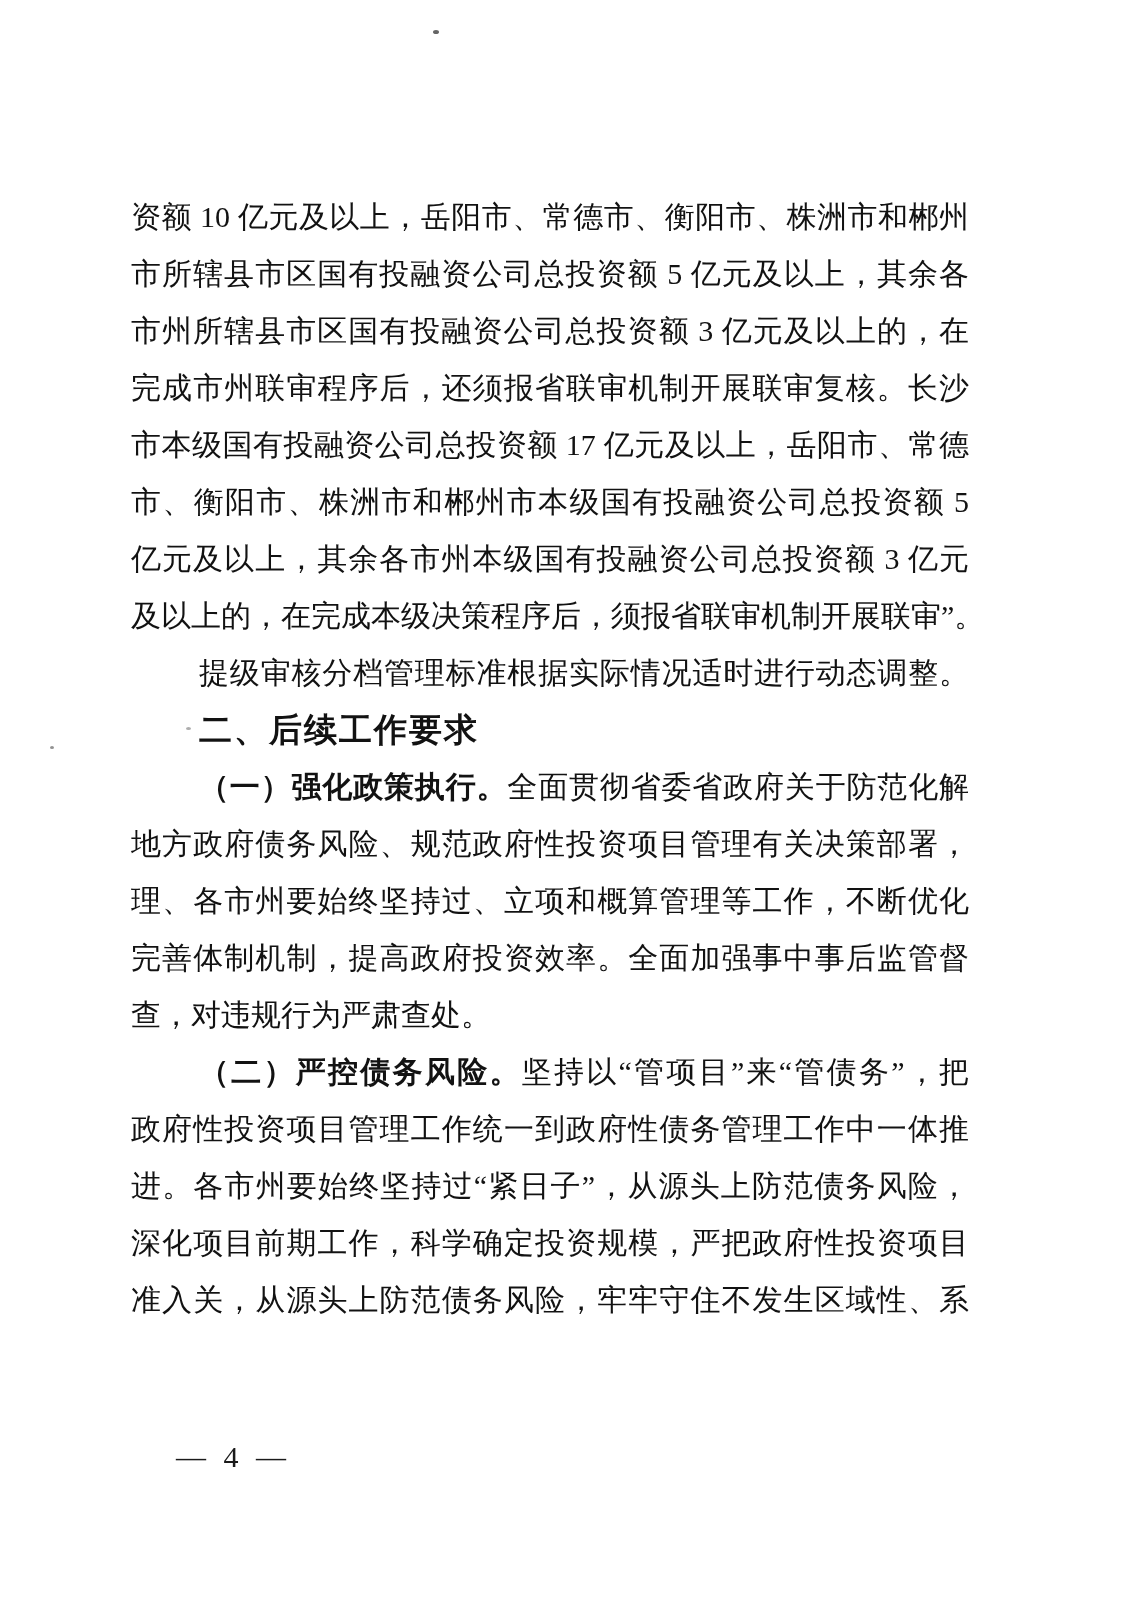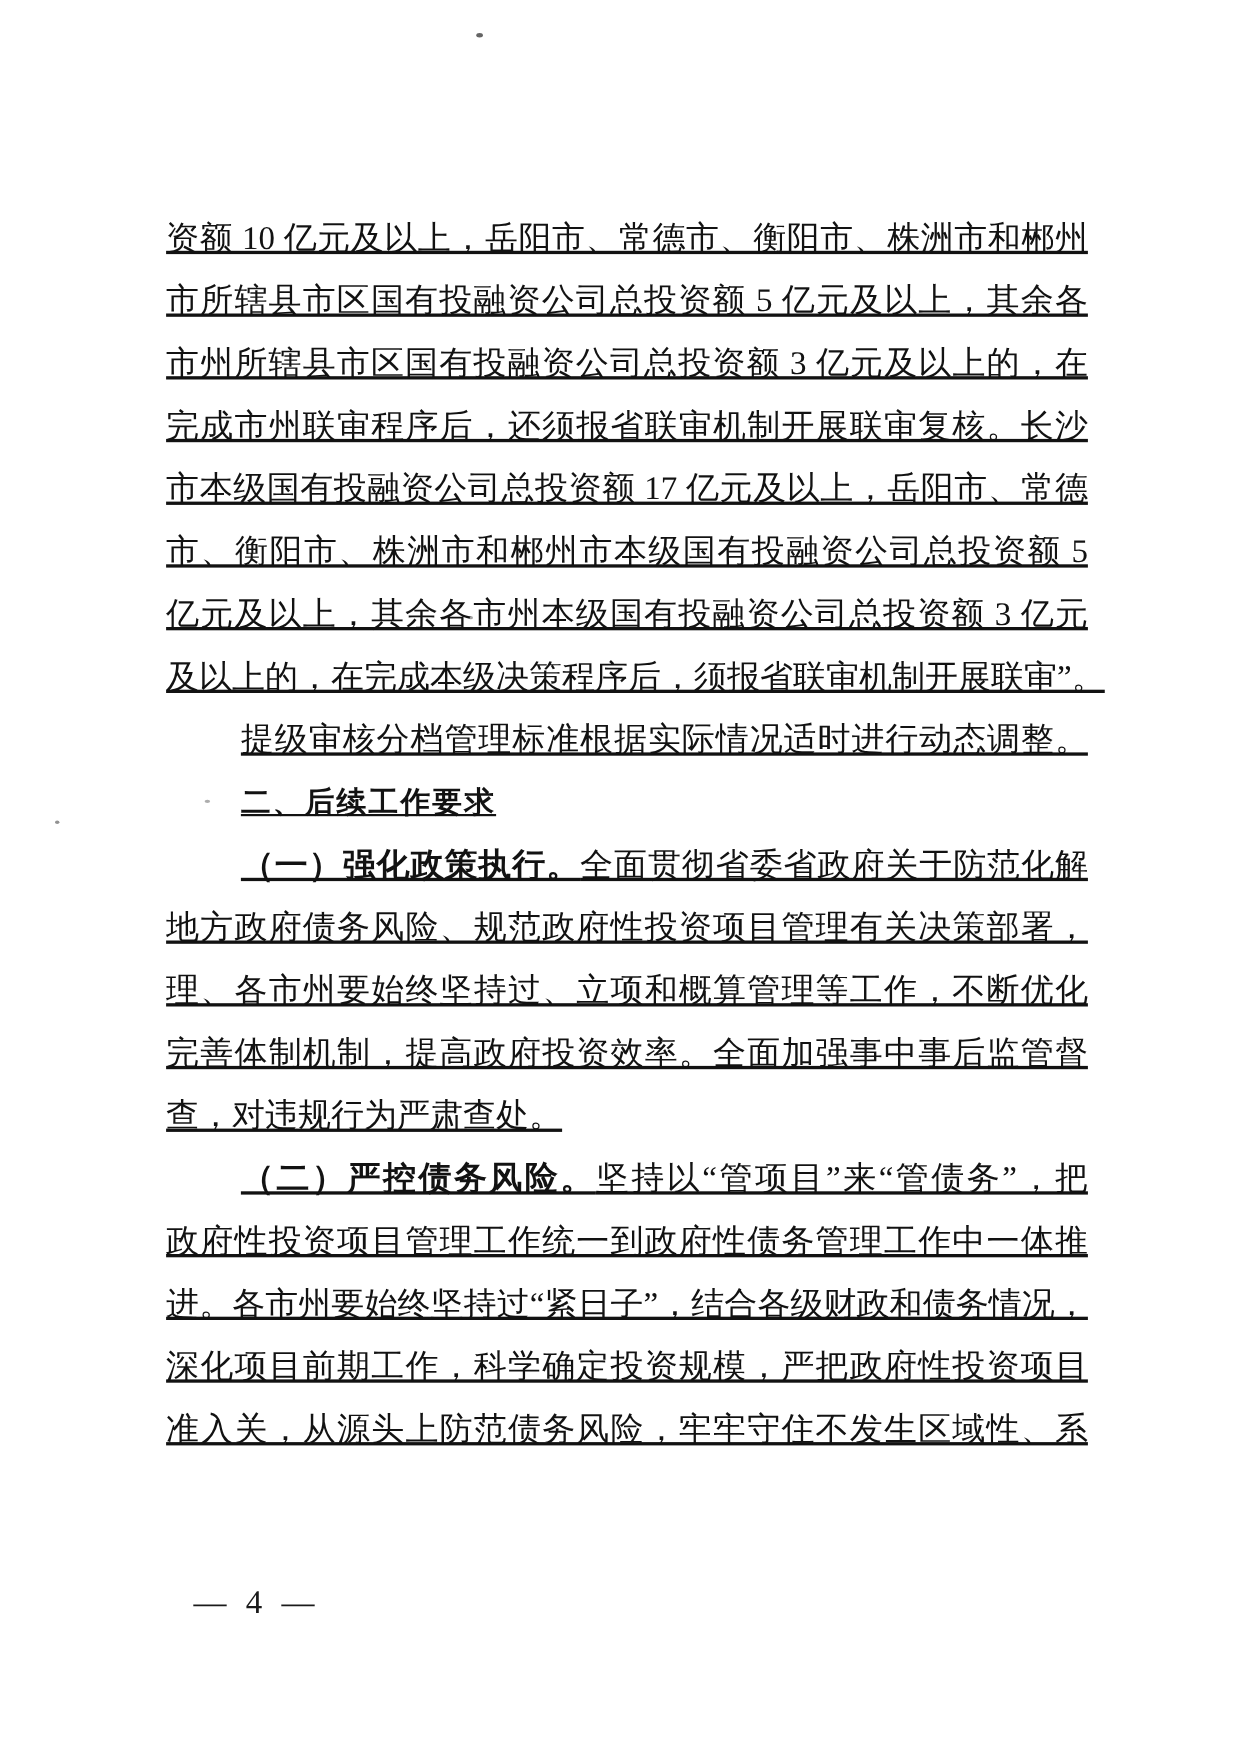--- a/index.html
+++ b/index.html
@@ -12,45 +12,44 @@
     width: 1130px;
     height: 1600px;
     margin: 0 auto;
     background: #ffffff;
     overflow: hidden;
     font-family: "Liberation Serif", "DejaVu Serif", serif;
     color: #121212;
   }
   .text-block {
     position: absolute;
-    left: 151px;
+    left: 131px;
     top: 188px;
     width: 838px;
-    text-decoration: underline;
   }
   .line {
     height: 57px;
     line-height: 57px;
     font-size: 30px;
     text-align: justify;
     text-align-last: justify;
     text-justify: inter-character;
     white-space: nowrap;
   }
   .indent {
     padding-left: 68px;
   }
   .nojust {
     text-align: left;
     text-align-last: left;
   }
   .heading {
     font-family: "Liberation Sans", "DejaVu Sans", sans-serif;
     font-weight: 700;
-    font-size: 27px;
+    font-size: 33px;
     letter-spacing: 2px;
   }
   .lead {
     font-weight: 700;
   }
   .page-number {
     position: absolute;
     left: 176px;
     top: 1440px;
     font-size: 30px;
@@ -93,20 +92,20 @@
       <span class="lead">（一）强化政策执行。</span><span>全面贯彻省委省政府关于防范化解</span>
     </div>
     <div class="line">地方政府债务风险、规范政府性投资项目管理有关决策部署，</div>
     <div class="line">理、各市州要始终坚持过、立项和概算管理等工作，不断优化</div>
     <div class="line">完善体制机制，提高政府投资效率。全面加强事中事后监管督</div>
     <div class="line nojust">查，对违规行为严肃查处。</div>
     <div class="line indent">
       <span class="lead">（二）严控债务风险。</span><span>坚持以“管项目”来“管债务”，把</span>
     </div>
     <div class="line">政府性投资项目管理工作统一到政府性债务管理工作中一体推</div>
-    <div class="line">进。各市州要始终坚持过“紧日子”，结合各级财政和债务情况，</div>
+    <div class="line">进。各市州要始终坚持过“紧日子”，从源头上防范债务风险，</div>
     <div class="line">深化项目前期工作，科学确定投资规模，严把政府性投资项目</div>
     <div class="line">准入关，从源头上防范债务风险，牢牢守住不发生区域性、系</div>
   </div>
 
   <div class="page-number">— 4 —</div>
 
 </div>
 
 </body></html>

